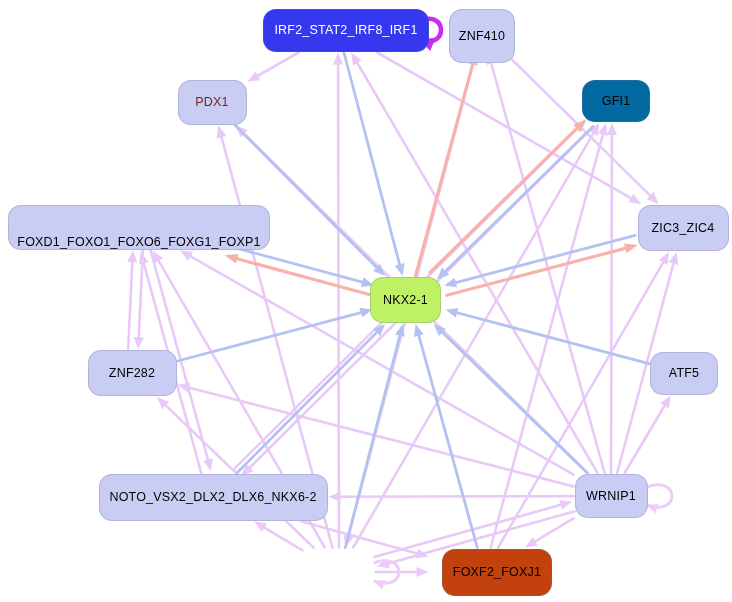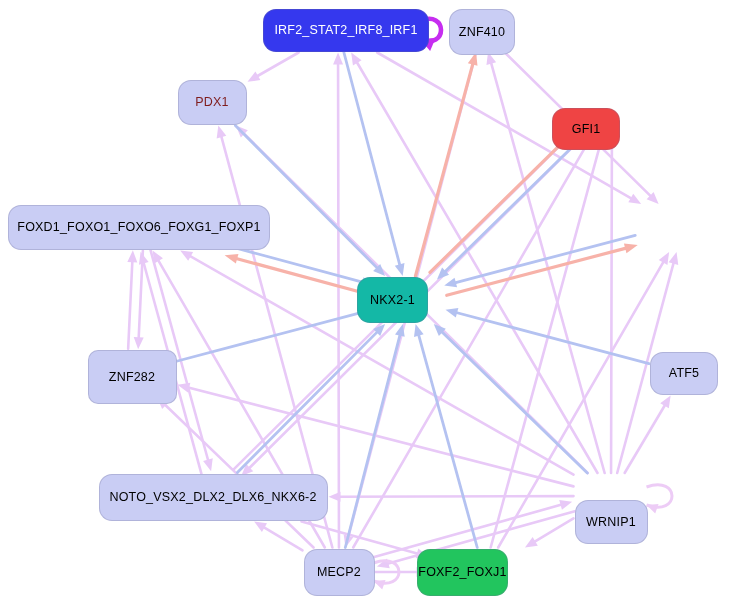--- a/index.html
+++ b/index.html
@@ -130,47 +130,47 @@
       <polygon points="646.5,505 658.5369942580875,503.9460696271721 655.2087930807362,513.375972963001" fill="#edccf6"></polygon>
       <path d="M 373.5 563 C 407.5 551 407.5 593 373.5 581" fill="none" stroke="#edccf6" stroke-width="3"></path>
       <polygon points="373.5,581 385.5369942580875,579.946069627172 382.2087930807361,589.3759729630009" fill="#edccf6"></polygon>
       <path d="M 420 21 C 448 9 448 51 420 39" fill="none" stroke="#c62df0" stroke-width="4.6"></path>
       <polygon points="420,39 435.625465510307,38.08085496998194 430.11059533019863,50.94888539023475" fill="#c62df0"></polygon>
     </svg>
   <div id="node-layer">
       <div class="node" style="left: 255px; top: 8.5px; width: 166px; height: 43px; background: rgb(53, 56, 238); margin-left: 8px;">
         <span class="node-label" style="color: rgb(255, 255, 255);">IRF2_STAT2_IRF8_IRF1</span>
       </div>
-      <div class="node" style="left: 449px; top: 9px; width: 66px; height: 46px; background: rgb(201, 205, 244);">
+      <div class="node" style="left: 449px; top: 9px; width: 66px; height: 54px; background: rgb(201, 205, 244);">
         <span class="node-label" style="color: rgb(0, 0, 0);">ZNF410</span>
       </div>
       <div class="node" style="left: 177.5px; top: 79.5px; width: 69px; height: 45px; background: rgb(201, 205, 244);">
         <span class="node-label" style="color: #7f1d1d;">PDX1</span>
       </div>
-      <div class="node" style="left: 552px; top: 80px; width: 68px; height: 42px; background: #ef4444; margin-top: 28px;">
+      <div class="node" style="left: 582px; top: 80px; width: 68px; height: 42px; background: #0369a1;">
         <span class="node-label" style="color: rgb(0, 0, 0);">GFI1</span>
       </div>
-      <div class="node" style="left: 8px; top: 204.5px; width: 262px; height: 45px; background: rgb(201, 205, 244);">
+      <div class="node" style="left: 8px; top: 204.5px; width: 262px; height: 45px; background: rgb(201, 205, 244); align-items: flex-end;">
         <span class="node-label" style="color: rgb(0, 0, 0);">FOXD1_FOXO1_FOXO6_FOXG1_FOXP1</span>
       </div>
-      <div class="node" style="left: 357px; top: 277px; width: 71px; height: 46px; background: #14b8a6;">
+      <div class="node" style="left: 637.5px; top: 205px; width: 91px; height: 46px; background: rgb(201, 205, 244);">
+        <span class="node-label" style="color: rgb(0, 0, 0);">ZIC3_ZIC4</span>
+      </div>
+      <div class="node" style="left: 370px; top: 277px; width: 71px; height: 46px; background: #bef264;">
         <span class="node-label" style="color: rgb(0, 0, 0);">NKX2-1</span>
       </div>
-      <div class="node" style="left: 87.5px; top: 350px; width: 89px; height: 54px; background: rgb(201, 205, 244); border-radius: 10px;">
+      <div class="node" style="left: 87.5px; top: 350px; width: 89px; height: 46px; background: rgb(201, 205, 244);">
         <span class="node-label" style="color: rgb(0, 0, 0);">ZNF282</span>
       </div>
       <div class="node" style="left: 650px; top: 351.5px; width: 68px; height: 43px; background: rgb(201, 205, 244);">
         <span class="node-label" style="color: rgb(0, 0, 0);">ATF5</span>
       </div>
       <div class="node" style="left: 98.5px; top: 473.5px; width: 229px; height: 47px; background: rgb(201, 205, 244);">
         <span class="node-label" style="color: rgb(0, 0, 0);">NOTO_VSX2_DLX2_DLX6_NKX6-2</span>
       </div>
-      <div class="node" style="left: 574.5px; top: 474px; width: 73px; height: 44px; background: rgb(201, 205, 244); margin-top: 26px;">
+      <div class="node" style="left: 574.5px; top: 474px; width: 73px; height: 44px; background: rgb(201, 205, 244);">
         <span class="node-label" style="color: rgb(0, 0, 0);">WRNIP1</span>
       </div>
-      <div class="node" style="left: 303.5px; top: 548.5px; width: 71px; height: 47px; background: rgb(201, 205, 244);">
-        <span class="node-label" style="color: rgb(0, 0, 0);">MECP2</span>
-      </div>
-      <div class="node" style="left: 417px; top: 548.5px; width: 91px; height: 47px; background: #22c55e;">
+      <div class="node" style="left: 442px; top: 548.5px; width: 110px; height: 47px; background: #c2410c;">
         <span class="node-label" style="color: rgb(0, 0, 0);">FOXF2_FOXJ1</span>
       </div>
     </div>
 </div>
 
 </body></html>

